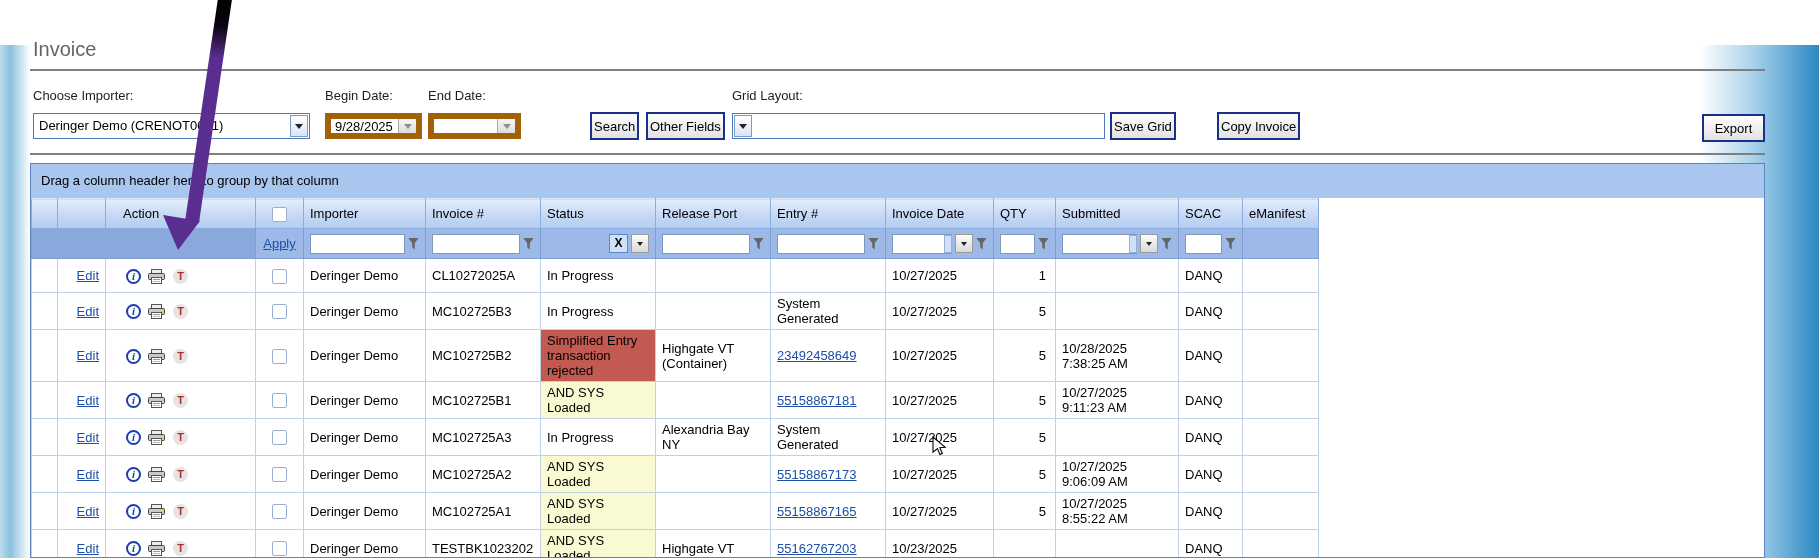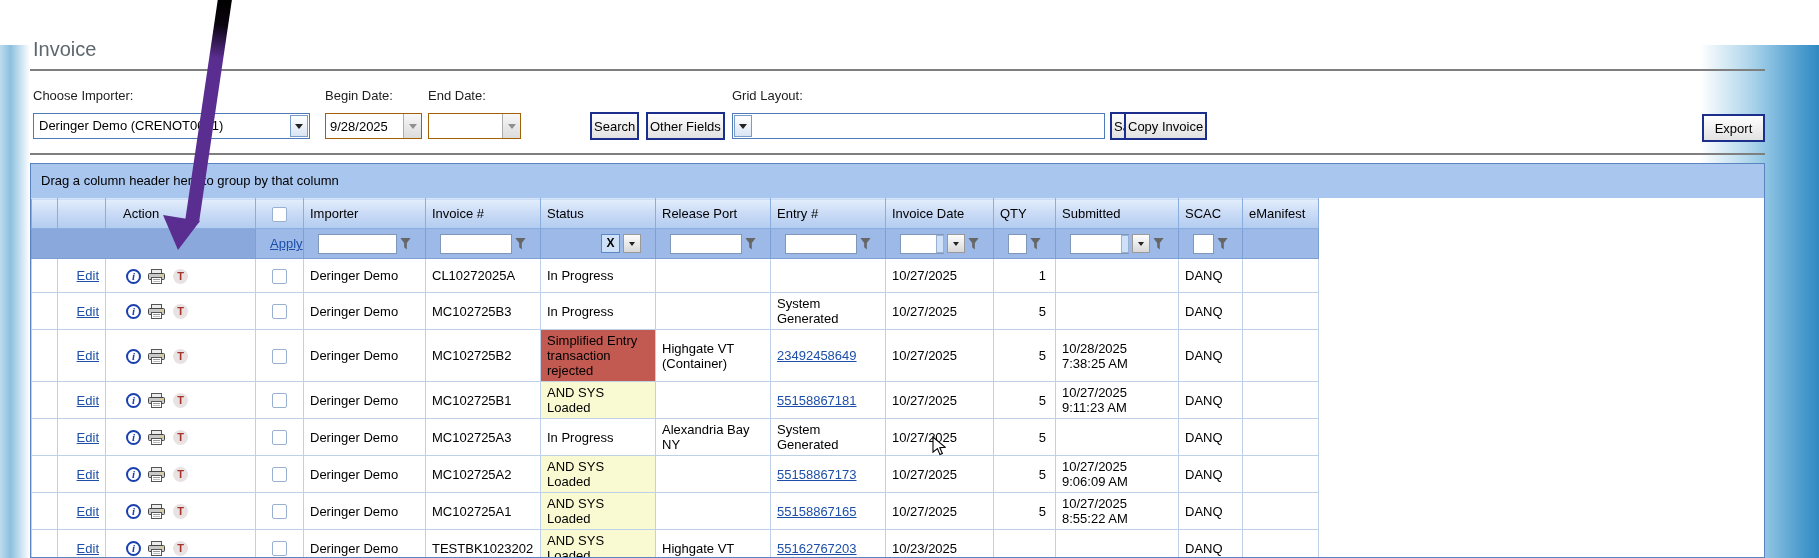--- a/index.html
+++ b/index.html
@@ -21,40 +21,40 @@
 
   
   .lbl { position:absolute; top:88px; font-size:13px; color:#1d1d1d; }
   .ctl { position:absolute; top:113px; height:26px; }
   .selbox { border:1px solid #4f7ab8; background:#fff; display:flex; align-items:stretch; }
   .selbox .sval { flex:1; font-size:13px; line-height:24px; padding-left:5px; color:#000;
     white-space:nowrap; overflow:hidden; }
   .selbtn { width:18px; border:1px solid #7a9cc8; margin:1px; background:linear-gradient(#ffffff,#d9e4f4);
     display:flex; align-items:center; justify-content:center; }
   .tri-dn { width:0; height:0; border:4px solid transparent; border-top:5px solid #222; margin-top:4px; }
-  .datebox { border:1px solid #a16207; background:#fff; display:flex; align-items:stretch; }
+  .datebox { border:6px solid #a16207; background:#fff; display:flex; align-items:stretch; }
   .datebox input { flex:1; border:0; outline:0; font-size:13px; padding-left:4px; min-width:0;
     font-family:inherit; }
   .graybtn { width:18px; border-left:1px solid #adadad; background:linear-gradient(#f7f7f7,#dcdcdc);
     display:flex; align-items:center; justify-content:center; }
   .chev { width:0; height:0; border:4px solid transparent; border-top:5px solid #8f8f8f; margin-top:4px; }
   .btn { position:absolute; border:2px solid #1c2e8c; background:linear-gradient(#fefefe,#e2e2e2);
     color:#000; font-size:13px; font-family:inherit; padding:2px 2px; height:28px; cursor:pointer; }
 
   
   .grid-box { position:absolute; left:0; top:163px; width:1735px; height:395px;
     border:1px solid #5b83c0; background:#fff; overflow:hidden; }
   .drag-band { height:34px; background:#a9c6ef; font-size:13px; color:#000;
     line-height:33px; padding-left:10px; }
   table.grid-table { border-collapse:collapse; table-layout:fixed; width:1287px; font-size:13px; }
   th.h { height:30px; background:linear-gradient(180deg,#e3eefb 0%,#cbdcf6 45%,#b3ccf0 100%);
     border:1px solid #8aade0; border-top:1px solid #d6e5fa; font-weight:normal; text-align:left;
     padding:0 6px; color:#000; white-space:nowrap; overflow:hidden; }
   th.h-action { padding-left:17px; }
-  .flt-row td { height:30px; background:#9cb9e8; border:1px solid #7d9fd4; padding:0 14px;margin-top:24px; }
+  .flt-row td { height:30px; background:#9cb9e8; border:1px solid #7d9fd4; padding:0 6px;margin-top:24px; }
   td.f-merged { background:#8aa8dc; }
   .f-wrap { display:flex; align-items:center; gap:3px; }
   .f-wrap input { flex:1; min-width:0; height:20px; border:1px solid #7f97b8; outline:0;
     font-size:12px; padding:0 2px; font-family:inherit; background:#fff; }
   .f-apply { text-align:center; }
   .lnk { color:#1d4fa9; text-decoration:underline; }
   .funnel { width:11px; height:12px; background:#666; flex:0 0 11px;
     clip-path:polygon(0 0,100% 0,62% 45%,62% 100%,38% 82%,38% 45%); }
   .xbtn { width:19px; height:19px; background:#cfe1f8; border:1px solid #5c88c8; color:#000;
     font-weight:bold; font-size:12px; text-align:center; line-height:17px; flex:0 0 19px; }
@@ -119,21 +119,21 @@
         </span>
     </div>
     <button class="btn" style="left:560px; top:112px;">Search</button>
     <button class="btn" style="left:616px; top:112px;">Other Fields</button>
     <div class="ctl selbox" style="left:702px; width:373px;">
       <span class="selbtn">
           <span class="tri-dn"></span>
         </span>
     </div>
     <button class="btn" style="left:1080px; top:112px;">Save Grid</button>
-    <button class="btn" style="left:1094px; top:112px;text-align:center;">Copy Invoice</button>
+    <button class="btn" style="left:1187px; top:112px;text-align:center;">Copy Invoice</button>
     <button class="btn" style="left:1672px; top:114px; width:63px;">Export</button>
 
     <div class="rule rule2"></div>
 
     <div class="grid-box">
       <div class="drag-band">
         <span>Drag a column header here to group by that column</span>
       </div>
       <table class="grid-table">
         <colgroup>

